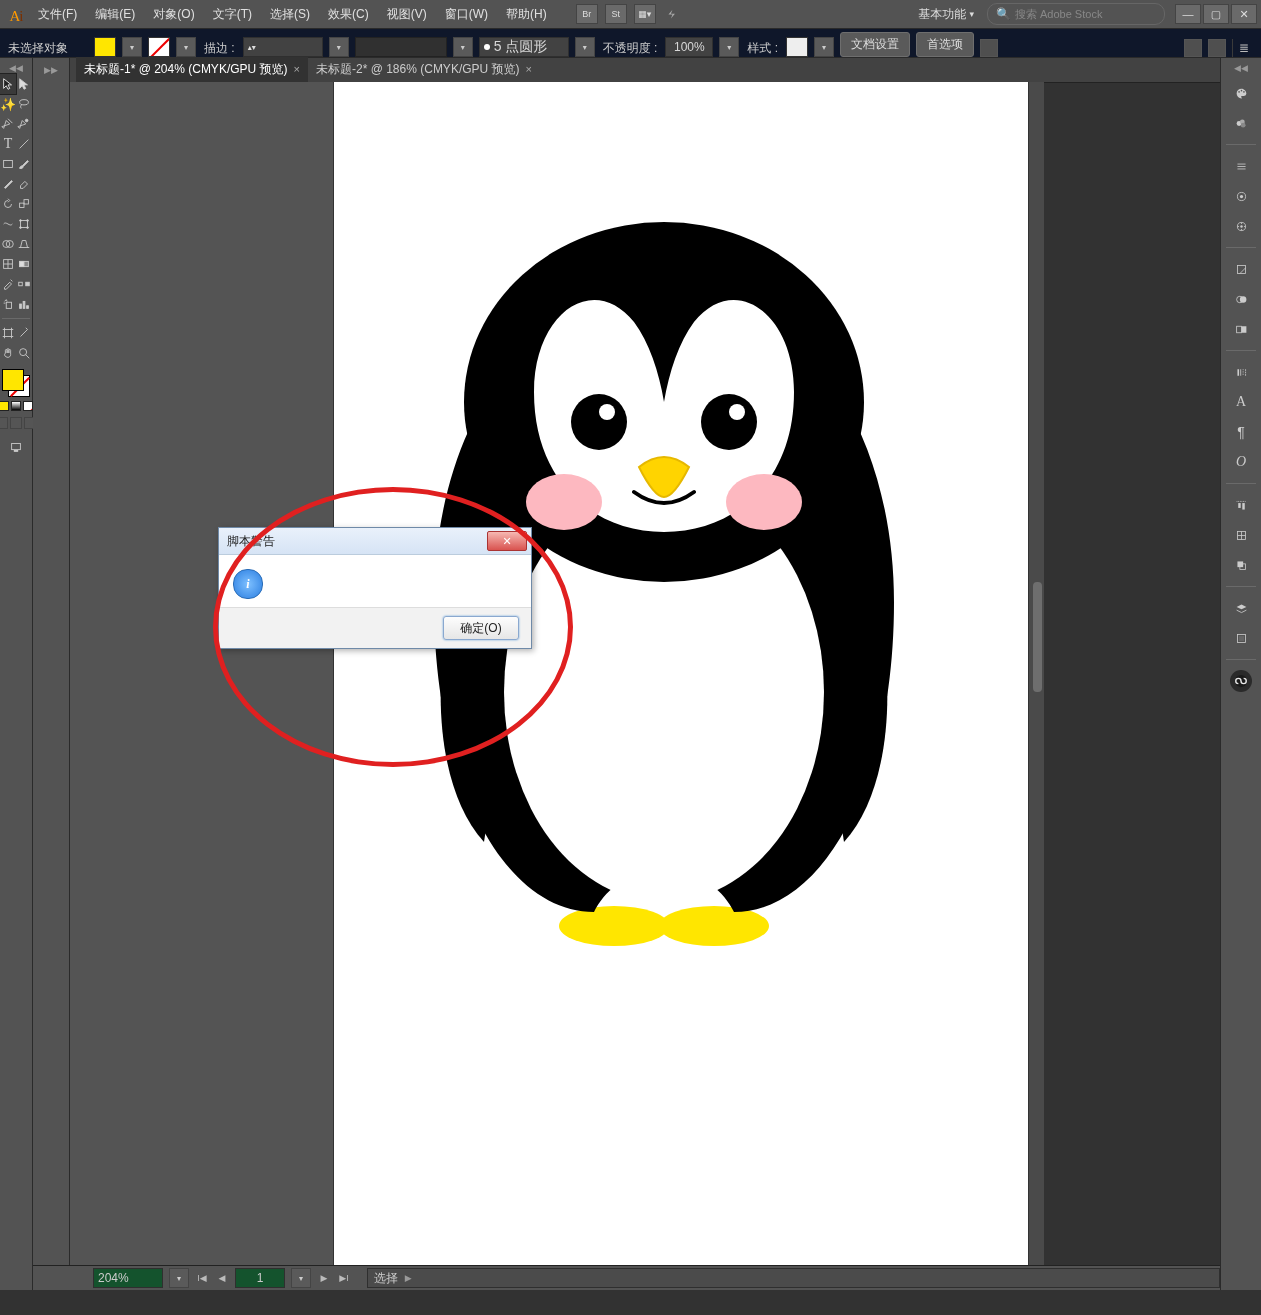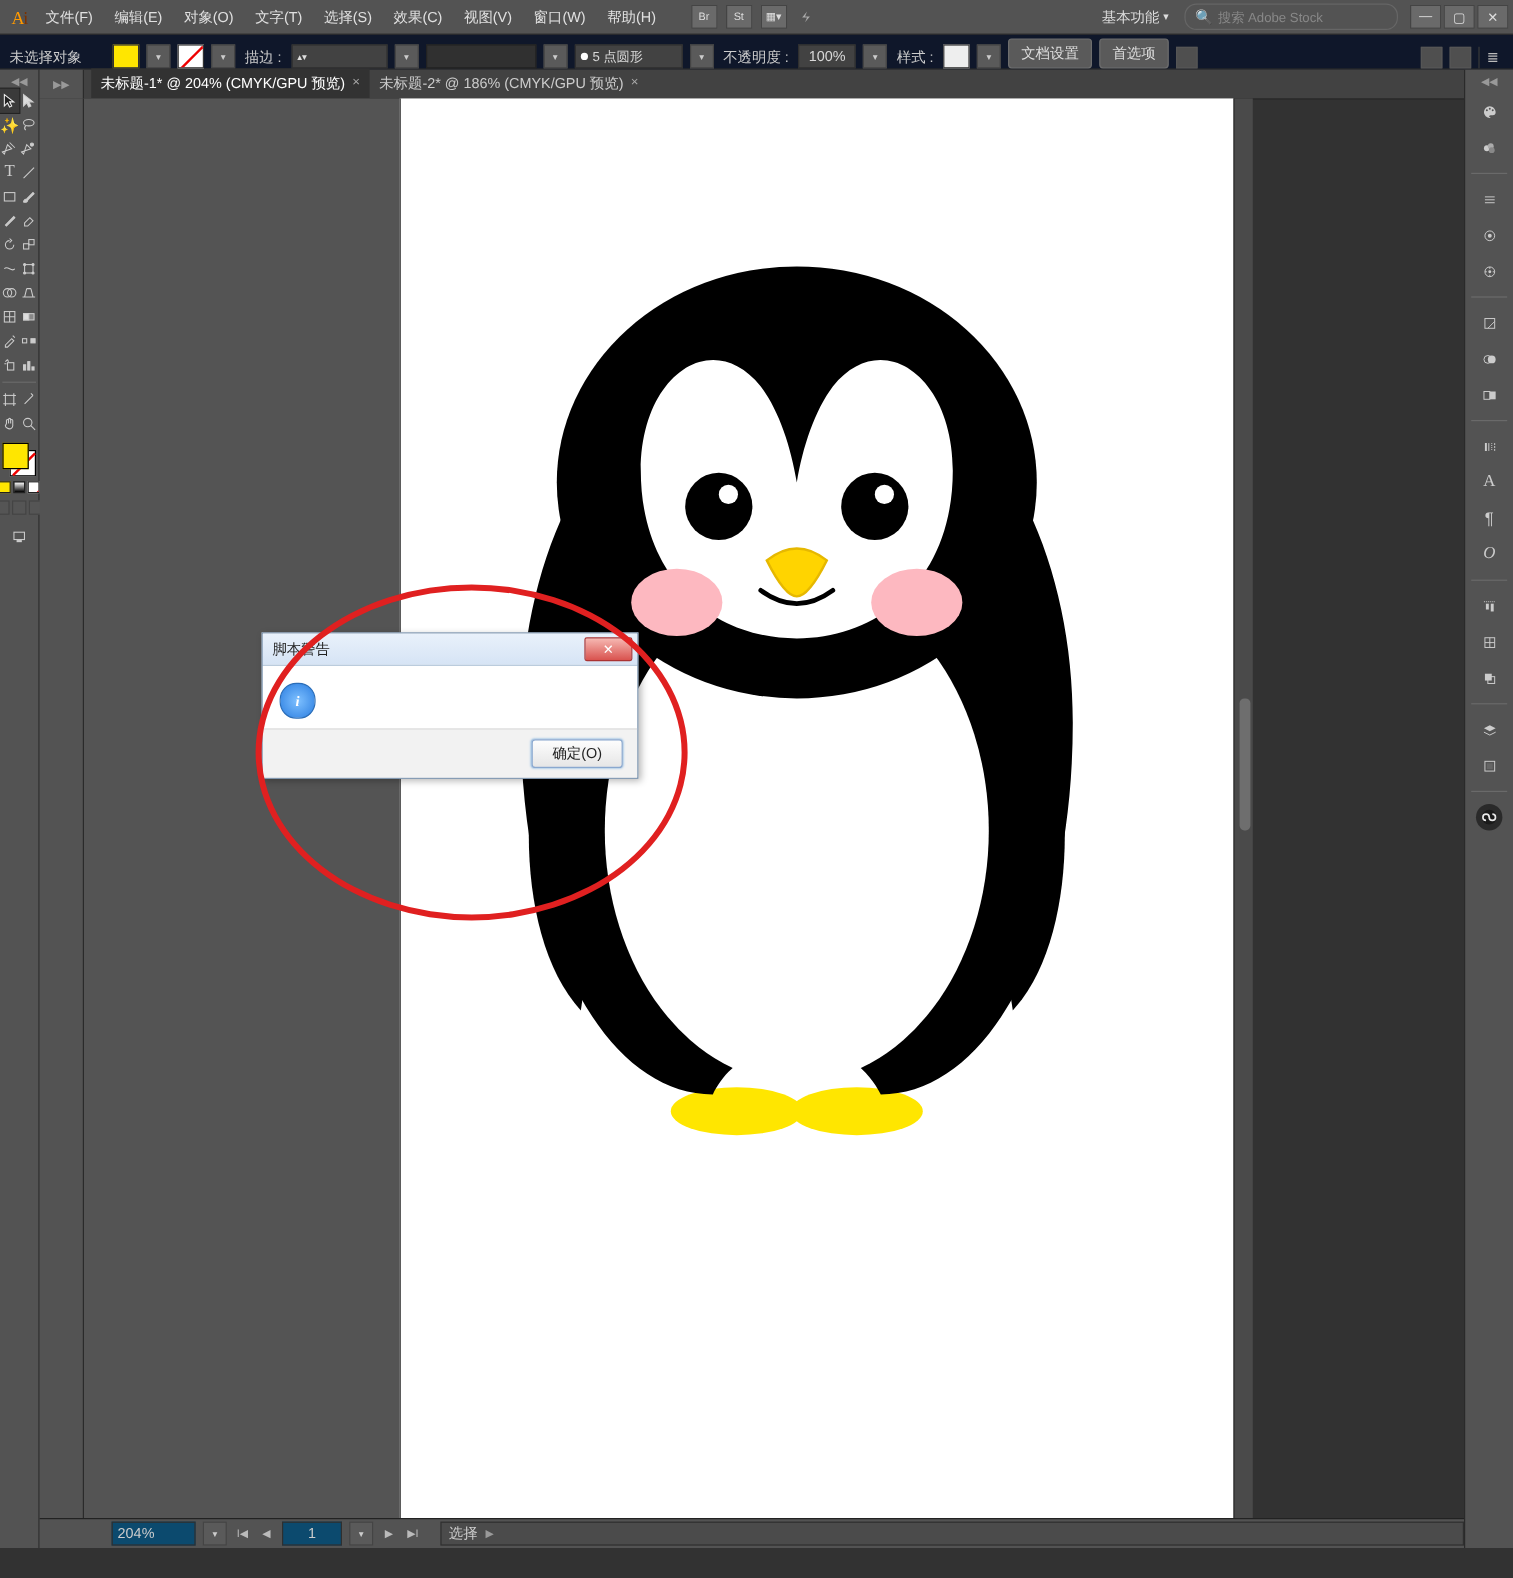--- a/index.html
+++ b/index.html
@@ -18,21 +18,21 @@
 
 .ctrlbar{height:28px;background:#0f172a;border-bottom:1px solid #2a2a2a;display:flex;align-items:flex-end;padding:0 6px;gap:6px}
 .ctrlbar .lbl{color:#ccc;padding:0 2px}
 .swatch{width:20px;height:18px;border:1px solid #333}
 .yellow{background:#ffe600}
 .red-diag{background:#fff;position:relative;overflow:hidden}
 .red-diag:after{content:"";position:absolute;left:-2px;top:50%;width:26px;height:2px;background:#e00;transform:rotate(-45deg)}
 .dd{width:18px;height:18px;border:1px solid #444;background:#5a5a5a;display:flex;align-items:center;justify-content:center;font-size:8px;color:#ccc}
 .num-field{width:70px;height:18px;background:#424242;border:1px solid #2f2f2f;display:flex;align-items:center;padding:0 4px;color:#ddd;gap:3px}
 .wide-dark{width:90px;height:18px;background:#303030;border:1px solid #222}
-.stroke-sel{width:80px;height:18px;background:#424242;border:1px solid #2f2f2f;display:flex;align-items:center;gap:4px;padding:0 4px;font-size:11px}
+.stroke-sel{width:80px;height:18px;background:#424242;border:1px solid #2f2f2f;display:flex;align-items:center;gap:4px;padding:0 4px;font-size:14px}
 .pct-field{width:46px;height:18px;background:#424242;border:1px solid #2f2f2f;display:flex;align-items:center;justify-content:center}
 .btn{padding:3px 10px;border:1px solid #6e6e6e;background:#5a5a5a;color:#ddd;border-radius:3px}
 .sm-ico{width:16px;height:16px;border:1px solid #555;background:#4f4f4f}
 .gap{width:12px}
 
 .bodyrow{display:flex;height:1232px}
 .toolcol{width:32px;background:#535353;border-right:1px solid #2a2a2a;display:flex;flex-direction:column;align-items:center;padding-top:4px;gap:0}
 .collapse{width:100%;height:12px;display:flex;align-items:center;justify-content:center;color:#999;font-size:9px}
 .tool-pair{display:flex;gap:0}
 .tool{width:16px;height:20px;display:flex;align-items:center;justify-content:center;font-size:13px;color:#ccc}
@@ -54,21 +54,21 @@
 .tab .x{color:#aaa;font-size:11px}
 
 .centerwrap{flex:1;display:flex;flex-direction:column}
 .docspace{flex:1;display:flex;position:relative}
 .graypad{width:263px;background:#545454}
 .canvas{width:694px;background:#fff;position:relative;border-left:1px solid #333}
 .vscroll{width:15px;background:#4a4a4a;border-left:1px solid #333;position:relative}
 .vthumb{position:absolute;right:2px;top:500px;width:9px;height:110px;background:#6e6e6e;border-radius:4px}
 
 .statusbar{height:24px;background:#535353;border-top:1px solid #222;display:flex;align-items:center;padding-left:60px;gap:6px;color:#ccc}
-.status-field{width:60px;height:18px;background:#0c4a6e;border:1px solid #2f2f2f;display:flex;align-items:center;padding:0 4px}
+.status-field{width:60px;height:18px;background:#14532d;border:1px solid #2f2f2f;display:flex;align-items:center;padding:0 4px}
 .nav-btn{width:14px;height:16px;display:flex;align-items:center;justify-content:center;color:#bbb;font-size:9px}
 .status-long{flex:1;height:18px;border:1px solid #2f2f2f;background:#4b4b4b;margin-left:10px;display:flex;align-items:center;padding:0 6px}
 
 .rpanel{width:40px;background:#535353;border-left:1px solid #2a2a2a;display:flex;flex-direction:column;align-items:center;padding-top:4px;gap:8px}
 .rpanel .collapse{width:100%}
 .ricon{width:22px;height:22px;display:flex;align-items:center;justify-content:center;color:#ccc;font-size:14px}
 .rdiv{width:30px;border-top:1px solid #6a6a6a;margin:2px 0}
 .cc-badge{width:22px;height:22px;border-radius:11px;background:#2a2a2a;display:flex;align-items:center;justify-content:center}
 
 .circle-annot{position:absolute;left:180px;top:405px;width:350px;height:270px;border:5px solid #e02020;border-radius:50%;pointer-events:none;z-index:20}

